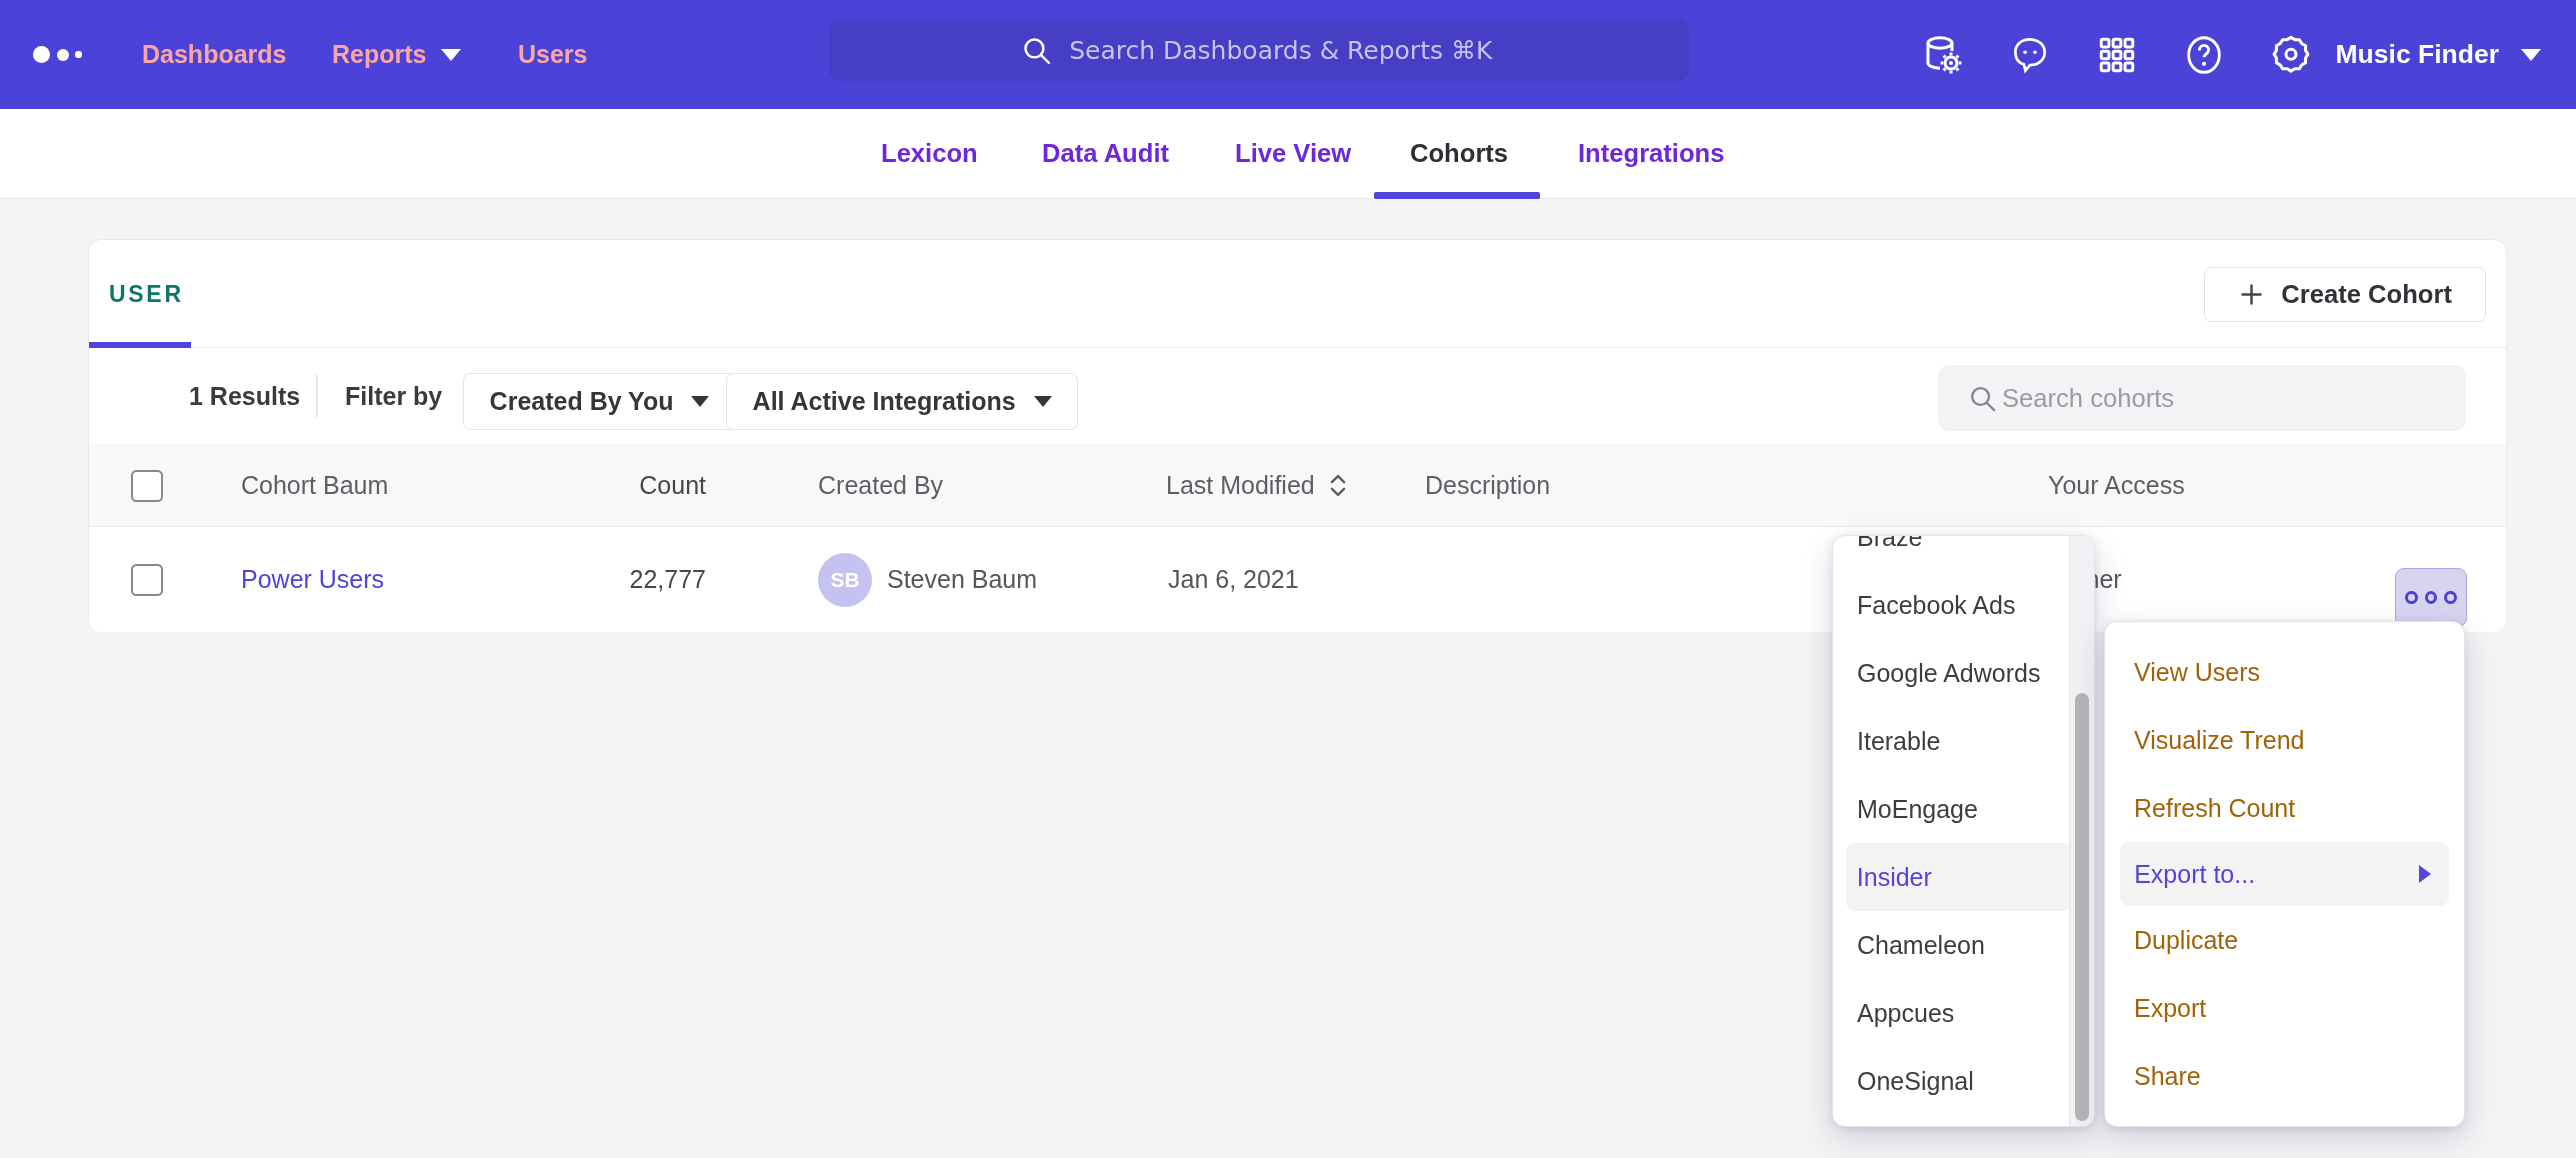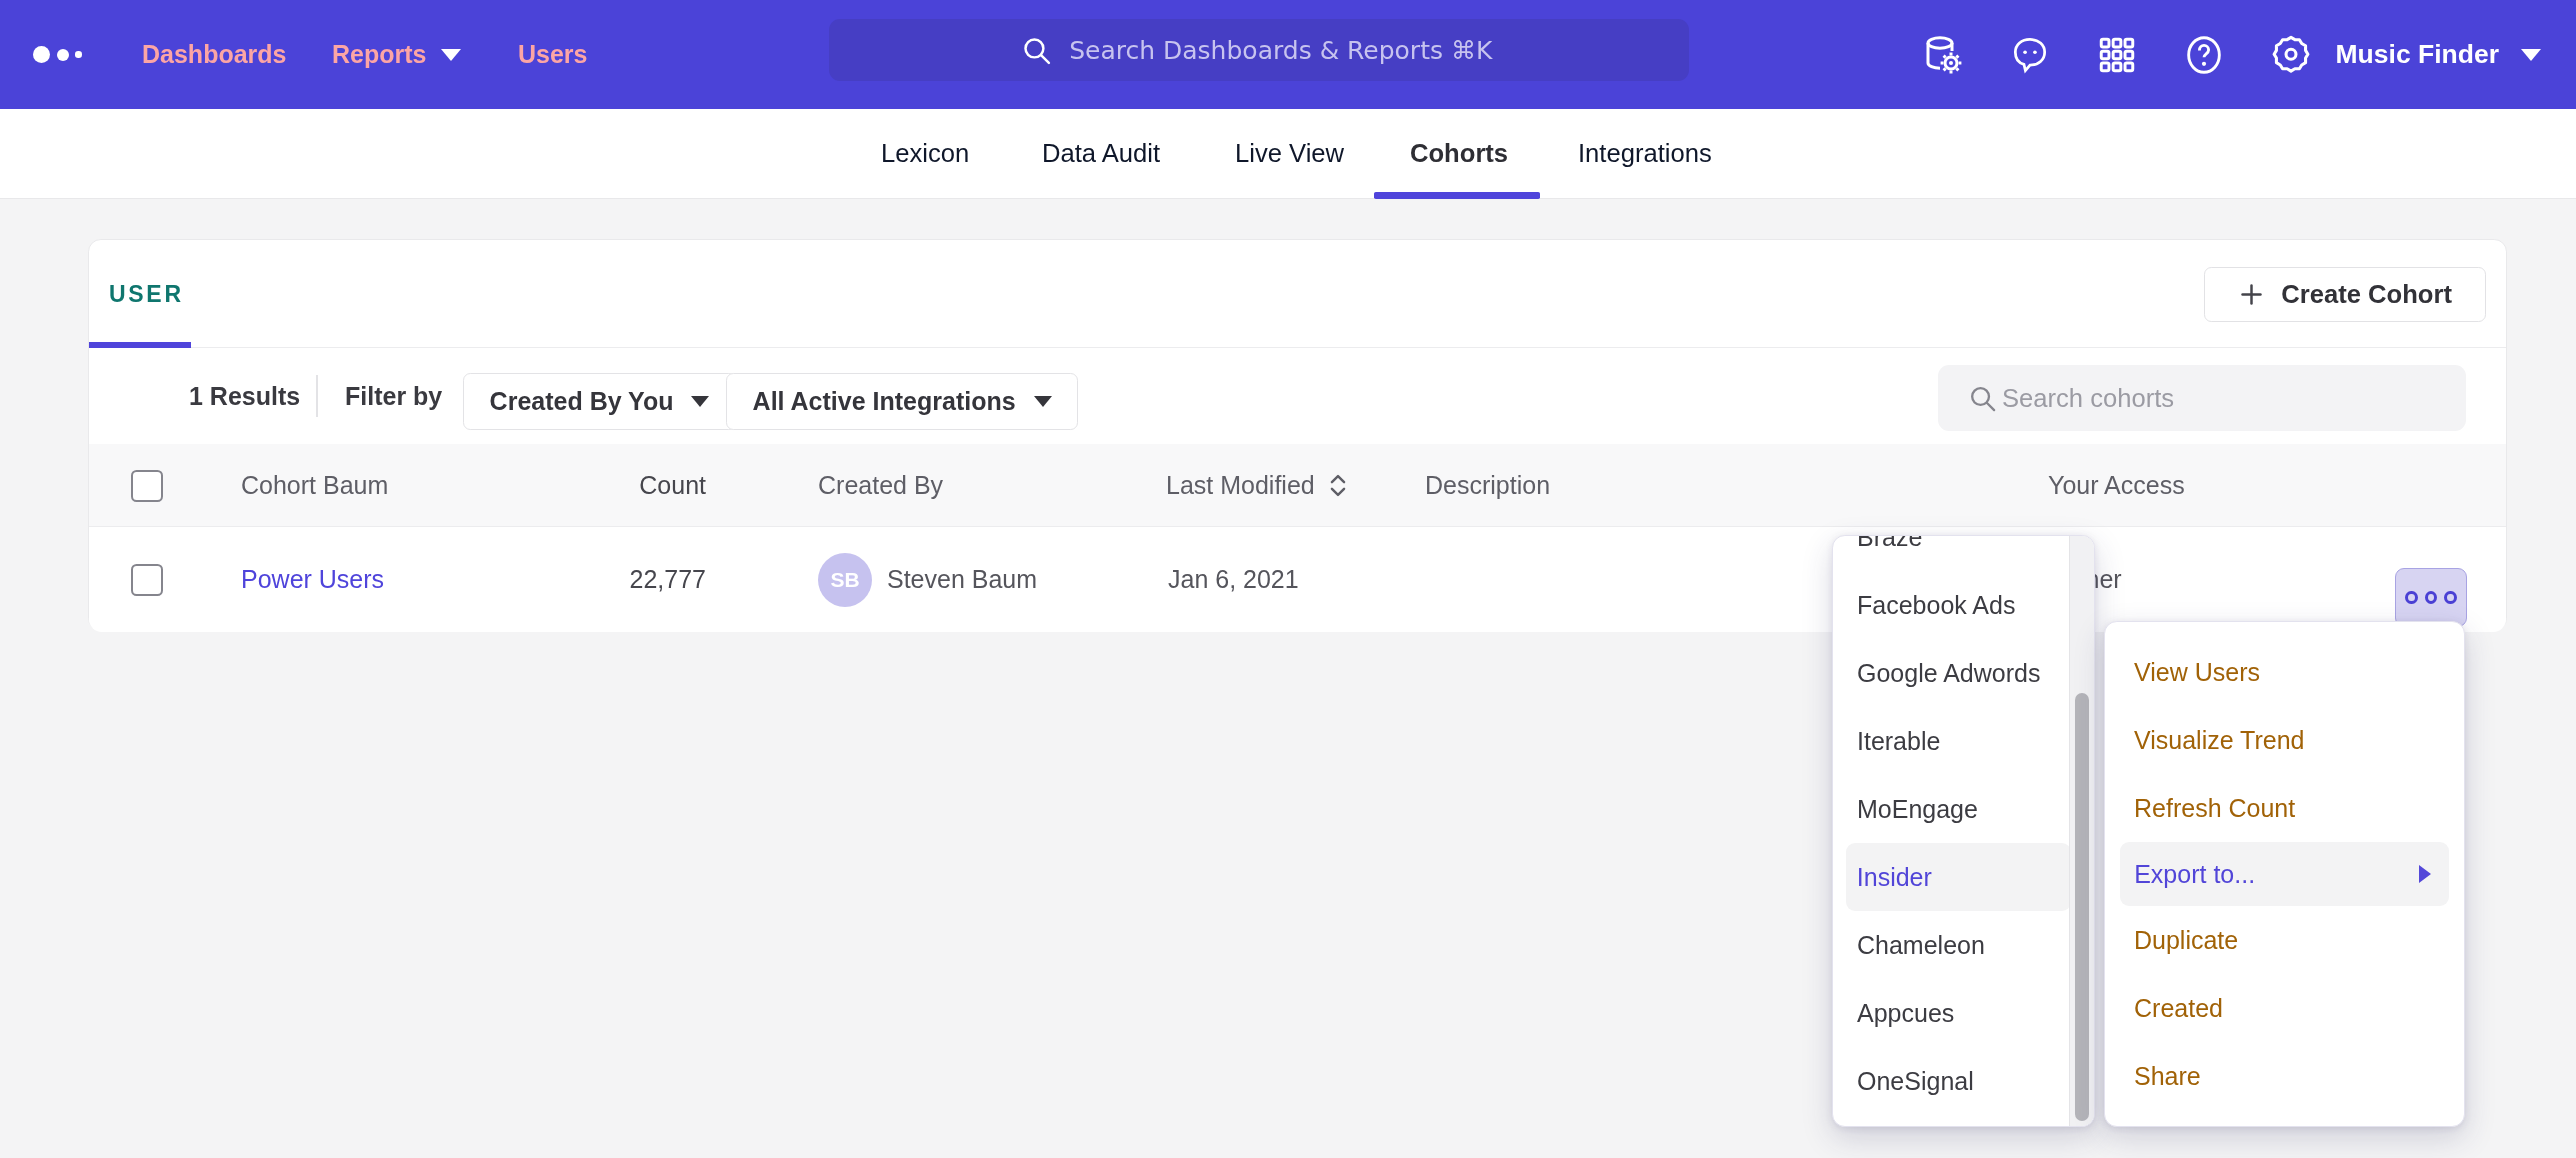--- a/index.html
+++ b/index.html
@@ -24,21 +24,21 @@
   .nav-search { position:absolute; left:829px; top:19px; width:860px; height:62px; background:#463ec4; border-radius:11px; display:flex; align-items:center; justify-content:center; gap:16.4px; cursor:text; }
   .nav-search svg { flex:0 0 auto; }
   .nav-search input { background:transparent; border:none; outline:none; width:429px;
         font-family:"DejaVu Sans","Liberation Sans",sans-serif; font-size:25px; color:#e8e6fb; }
   .nav-search input::placeholder { color:#c7c3ef; opacity:1; }
   .iconbtn { position:absolute; top:0; height:109px; width:55px; display:flex; align-items:center; justify-content:center; cursor:pointer; }
   .project { position:absolute; top:0; right:35px; height:109px; display:flex; align-items:center; gap:22px; color:#fff; font-size:26.5px; font-weight:700; cursor:pointer; }
 
   
   .tabbar { position:absolute; left:0; top:109px; width:2576px; height:90px; background:#ffffff; border-bottom:1.8px solid #e8e8ea; }
-  .tab { position:absolute; top:0; height:89px; display:flex; align-items:center; font-size:25.6px; color:#0f172a; cursor:pointer; }
+  .tab { position:absolute; top:0; height:89px; display:flex; align-items:center; font-size:25.6px; color:#6d28d9; cursor:pointer;font-weight:bold; }
   .tab.active { color:#2e2e34; font-weight:700; }
   .tab-underline { position:absolute; left:1374px; top:83px; width:166px; height:7.3px; background:#4f44db; border-radius:1.8px; }
 
   
   .card { position:absolute; left:88px; top:239px; width:2419px; height:392px; background:#fff;
           border:1.8px solid #e9e9eb; border-radius:12.8px; }
   .sec-usertabs { position:absolute; left:0; top:0; width:100%; height:108px; border-bottom:1.8px solid #ececee; }
   .user-tab { position:absolute; left:0; top:0; height:108px; padding-left:20px; padding-right:20px; display:flex; align-items:center;
               color:#0f766e; font-size:23px; font-weight:700; letter-spacing:2.7px; cursor:pointer; }
   .user-tab-underline { position:absolute; left:0; top:102px; width:102px; height:5.5px; background:#4f44db; }
@@ -276,17 +276,17 @@
 <div class="menu ctxmenu">
   <ul>
     <li>View Users</li>
     <li>Visualize Trend</li>
     <li>Refresh Count</li>
     <li class="hl">
       <span>Export to...</span>
       <span class="submenu-arrow"></span>
     </li>
     <li>Duplicate</li>
-    <li>Created</li>
+    <li>Export</li>
     <li>Share</li>
   </ul>
 </div>
 
 
 </body></html>

